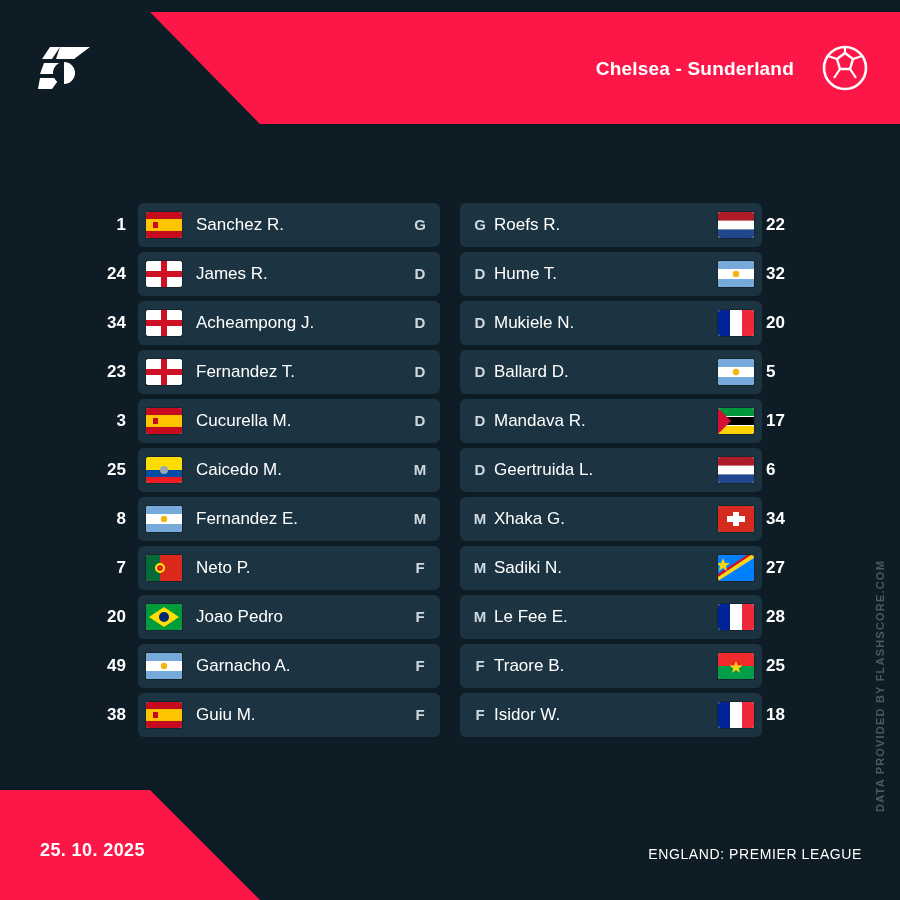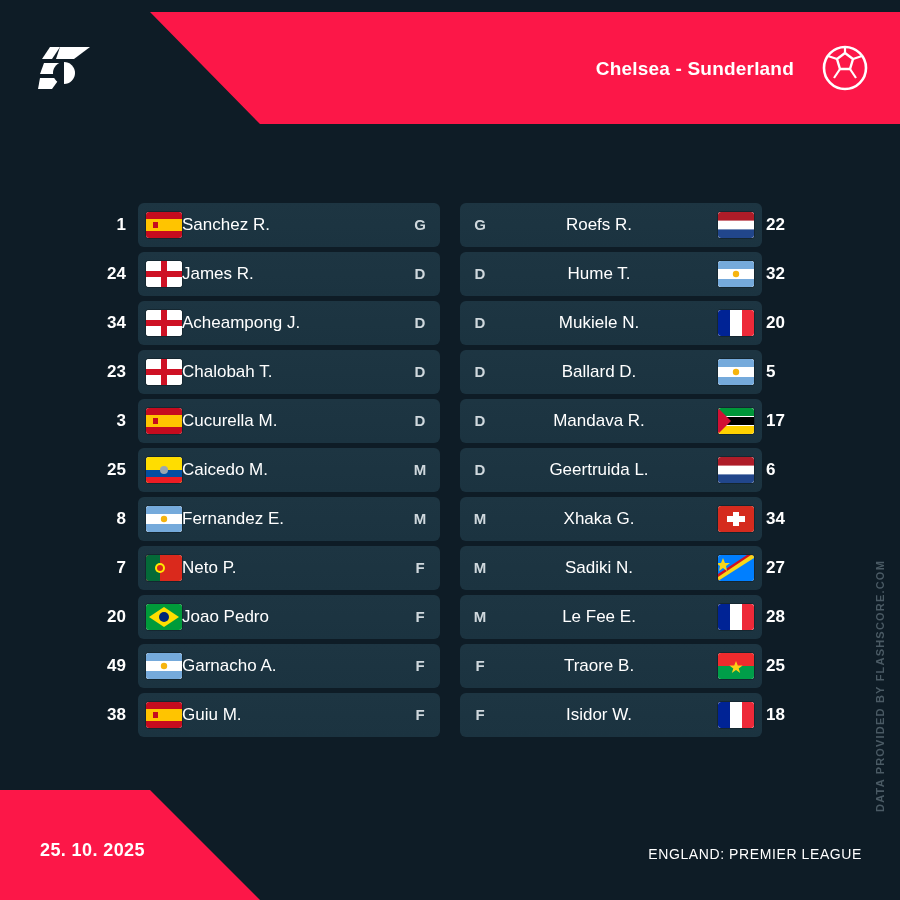--- a/index.html
+++ b/index.html
@@ -109,22 +109,22 @@
   .flag-home { margin-left: 8px; }
   .flag-away { margin-right: 8px; }
 
   .pname {
     color: #ffffff;
     font-size: 17px;
     flex: 1 1 auto;
     white-space: nowrap;
     overflow: hidden;
   }
-  .pname-home { text-align: left; }
-  .pname-away { padding-right: 14px; text-align: center; }
+  .pname-home { padding-left: 14px; text-align: left; }
+  .pname-away { padding-right: 14px; text-align: left; }
 
   .pos {
     color: #cfd8dd;
     font-size: 15px;
     width: 34px;
     flex: 0 0 34px;
     font-weight: bold;
   }
   .pos-home { text-align: center; padding-right: 6px; }
   .pos-away { text-align: center; padding-left: 6px; }
@@ -310,21 +310,21 @@
         <div class="side side-home">
           <div class="num num-home">23</div>
           <div class="pill pill-home">
             <div class="flag flag-home">
               <svg viewBox="0 0 36 26" width="36" height="26">
                 <rect width="36" height="26" fill="#ffffff"></rect>
                 <rect x="15" width="6" height="26" fill="#ce1124"></rect>
                 <rect y="10" width="36" height="6" fill="#ce1124"></rect>
               </svg>
             </div>
-            <div class="pname pname-home">Chalobah T.</div>
+            <div class="pname pname-home">Fernandez T.</div>
             <div class="pos pos-home">D</div>
           </div>
         </div>
         <div class="side side-away">
           <div class="pill pill-away">
             <div class="pos pos-away">D</div>
             <div class="pname pname-away">Ballard D.</div>
             <div class="flag flag-away">
               <svg viewBox="0 0 36 26" width="36" height="26">
                 <rect width="36" height="26" fill="#ffffff"></rect>

